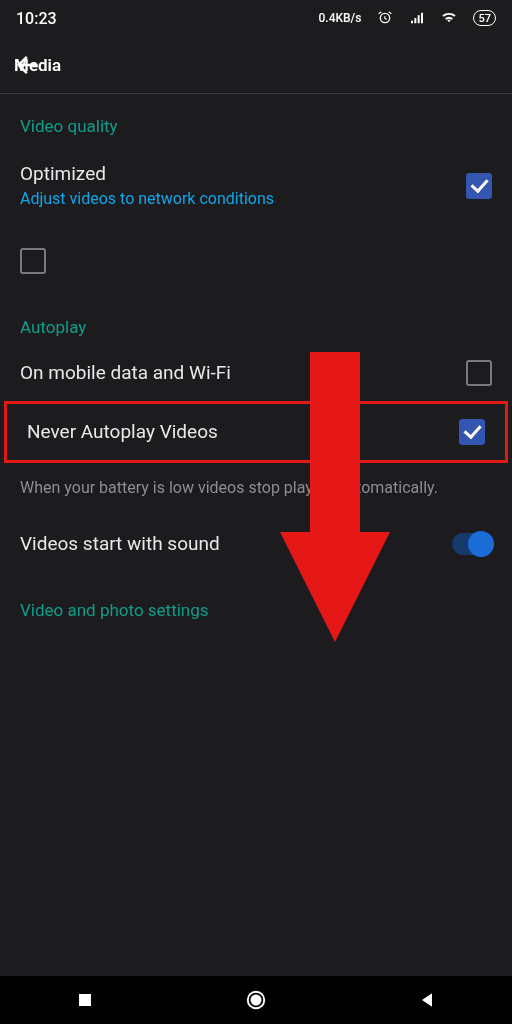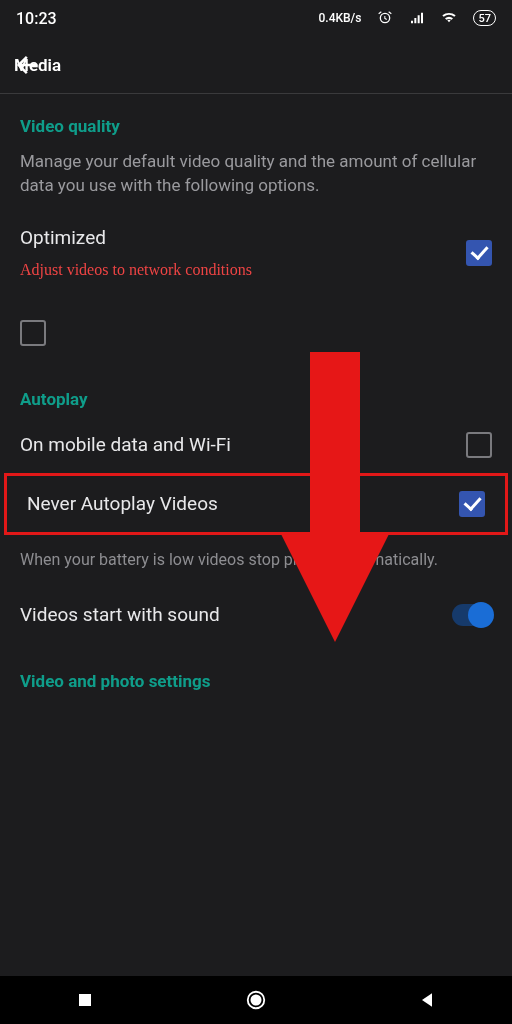--- a/index.html
+++ b/index.html
@@ -54,21 +54,21 @@
     font-weight: 600;
     color: #fff;
     margin-left: -28px;
   }
   .content {
     padding: 0 0 0 0;
   }
   .section-header {
     color: #0f9d8a;
     font-size: 17px;
-    font-weight: 700;
+    font-weight: 400;
     padding: 22px 20px 8px 20px;
   }
   .section-desc {
     color: #9a9a9e;
     font-size: 17px;
     line-height: 1.4;
     padding: 6px 20px 10px 20px;
   }
   .setting-row {
     display: flex;
@@ -79,24 +79,23 @@
   }
   .setting-row.compact { padding: 14px 20px; min-height: 56px; }
   .setting-text { flex: 1; padding-right: 12px; }
   .setting-title {
     font-size: 19px;
     color: #e8e8ea;
     line-height: 1.3;
   }
   .setting-sub {
     font-size: 16px;
-    color: #ef4444;
+    color: #0ea5e9;
     line-height: 1.3;
-    margin-top: 10px;
-    font-family: Liberation Serif, serif;
+    margin-top: 2px;
   }
   .checkbox {
     width: 26px;
     height: 26px;
     border: 2px solid #7a7a7e;
     border-radius: 3px;
     display: inline-flex;
     align-items: center;
     justify-content: center;
     flex-shrink: 0;
@@ -185,21 +184,20 @@
 <div class="app-bar">
   <svg class="back-icon" viewBox="0 0 24 24" fill="none" stroke="#fff" stroke-width="2.2">
       <path d="M20 12H4M11 5l-7 7 7 7"></path>
     </svg>
   <div class="app-title">Media</div>
 </div>
 
 <div class="content">
 
   <div class="section-header">Video quality</div>
-  <div class="section-desc">Manage your default video quality and the amount of cellular data you use with the following options.</div>
 
   <div class="setting-row">
     <div class="setting-text">
       <div class="setting-title">Optimized</div>
       <div class="setting-sub">Adjust videos to network conditions</div>
     </div>
     <span class="checkbox checked"></span>
   </div>
 
   <div class="setting-row">

